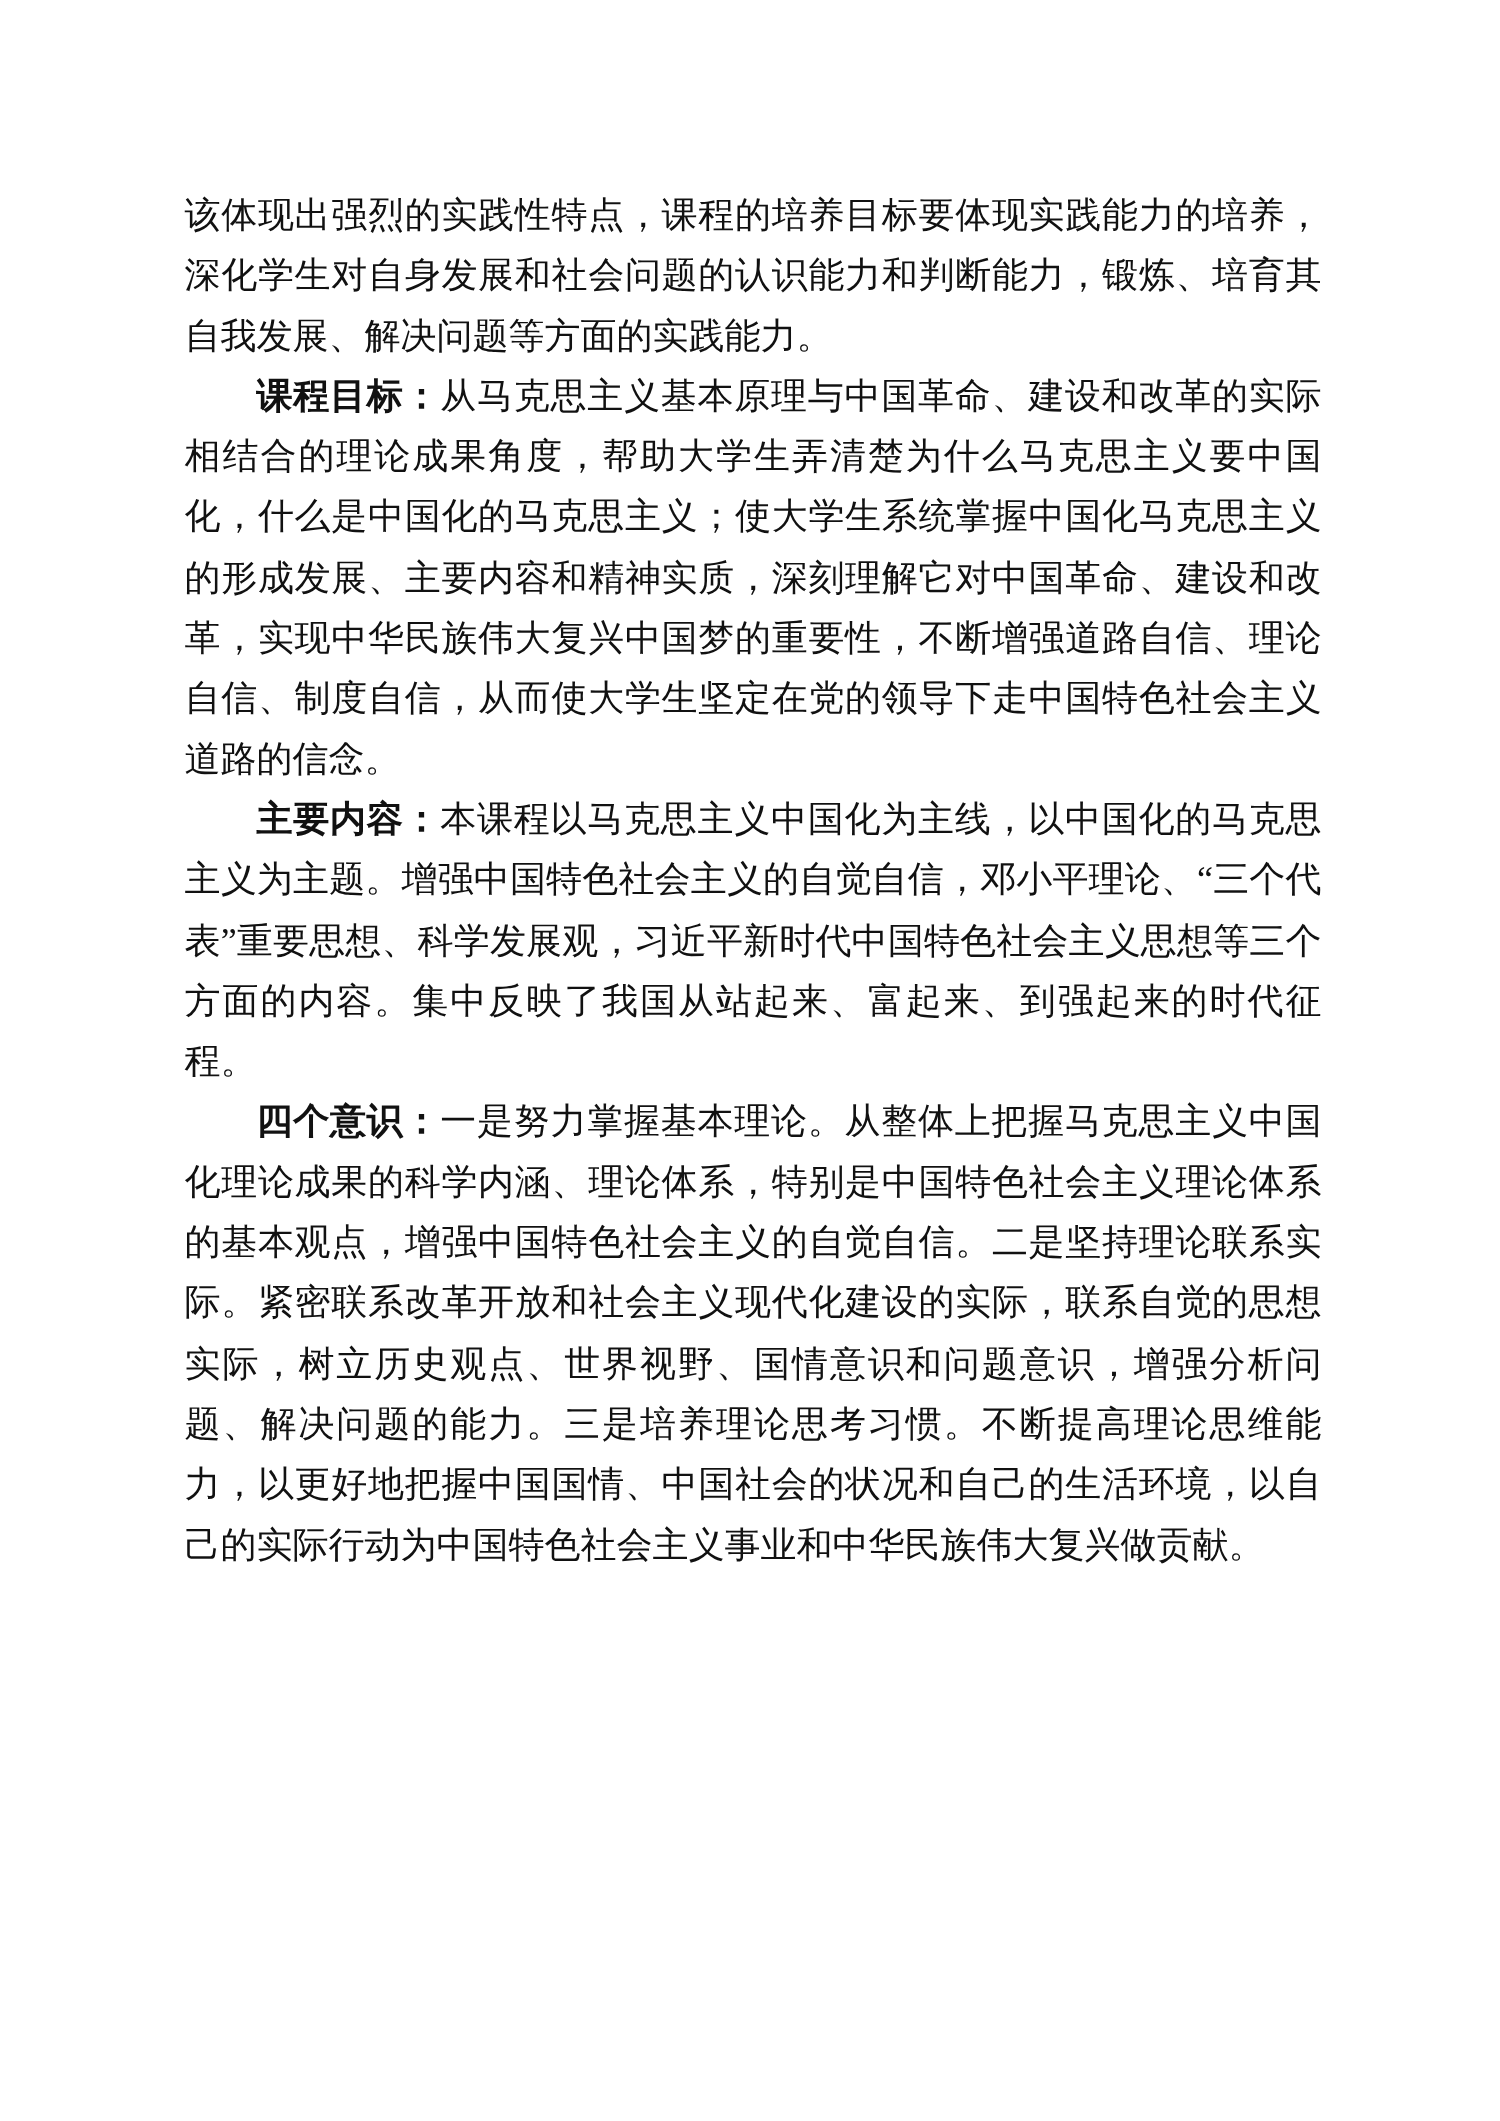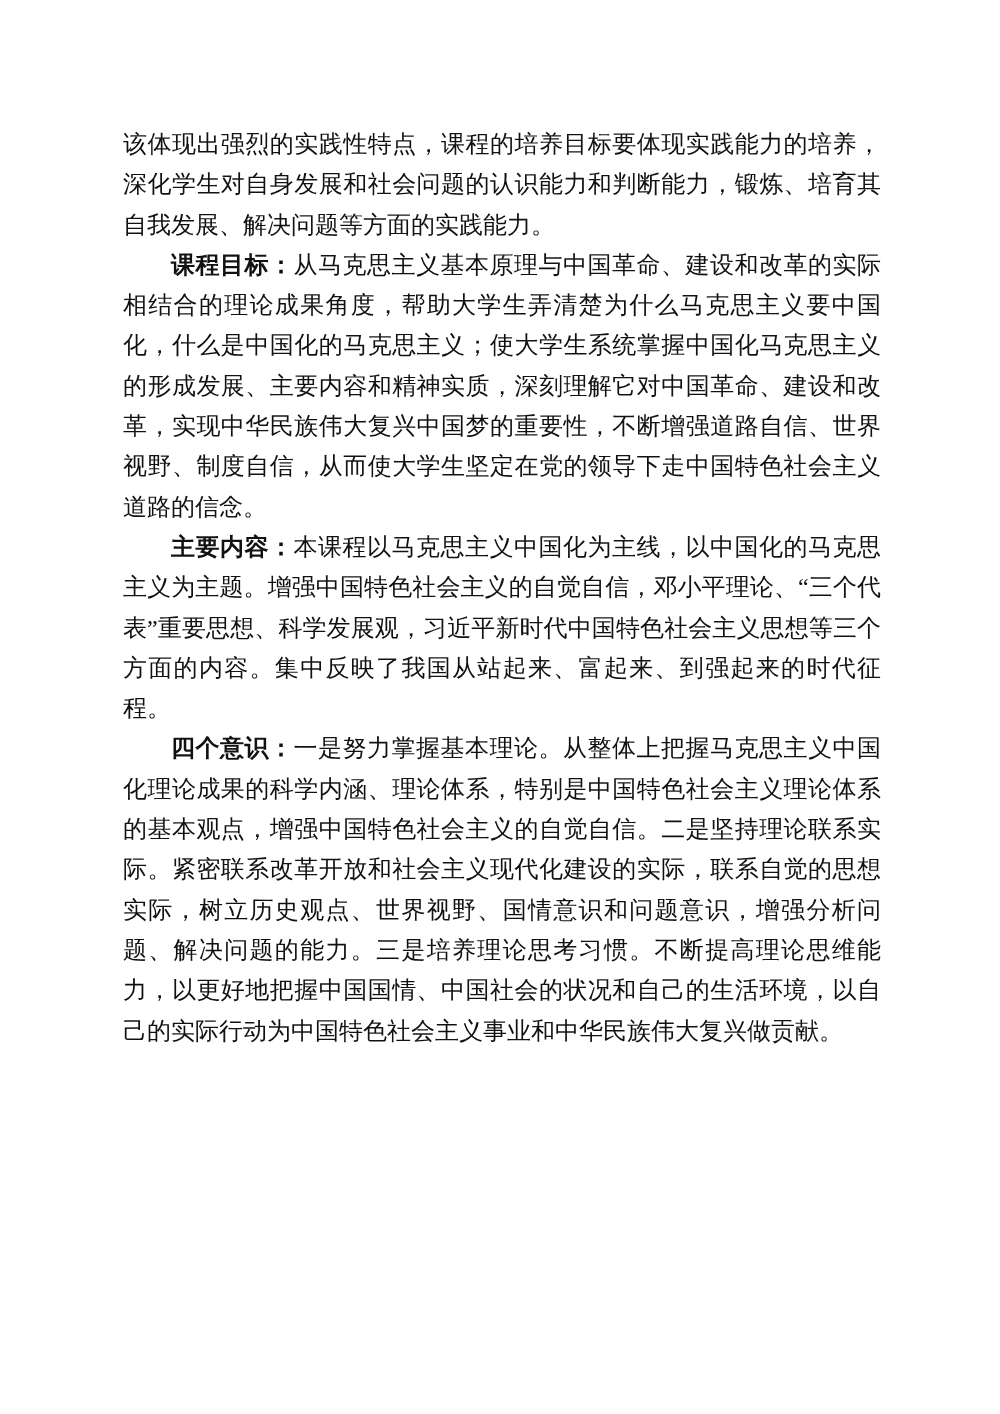--- a/index.html
+++ b/index.html
@@ -52,20 +52,20 @@
     color: #000000;
   }
 </style>
 </head>
 <body>
 
 <div class="page">
 
   <div class="content">
       <p class="para"><span>该体现出强烈的实践性特点，课程的培养目标要体现实践能力的培养，深化学生对自身发展和社会问题的认识能力和判断能力，锻炼、培育其自我发展、解决问题等方面的实践能力。</span></p>
-      <p class="para indent"><span class="label">课程目标：</span><span>从马克思主义基本原理与中国革命、建设和改革的实际相结合的理论成果角度，帮助大学生弄清楚为什么马克思主义要中国化，什么是中国化的马克思主义；使大学生系统掌握中国化马克思主义的形成发展、主要内容和精神实质，深刻理解它对中国革命、建设和改革，实现中华民族伟大复兴中国梦的重要性，不断增强道路自信、世界视野、制度自信，从而使大学生坚定在党的领导下走中国特色社会主义道路的信念。</span></p>
+      <p class="para indent"><span class="label">课程目标：</span><span>从马克思主义基本原理与中国革命、建设和改革的实际相结合的理论成果角度，帮助大学生弄清楚为什么马克思主义要中国化，什么是中国化的马克思主义；使大学生系统掌握中国化马克思主义的形成发展、主要内容和精神实质，深刻理解它对中国革命、建设和改革，实现中华民族伟大复兴中国梦的重要性，不断增强道路自信、理论自信、制度自信，从而使大学生坚定在党的领导下走中国特色社会主义道路的信念。</span></p>
       <p class="para indent"><span class="label">主要内容：</span><span>本课程以马克思主义中国化为主线，以中国化的马克思主义为主题。增强中国特色社会主义的自觉自信，邓小平理论、“三个代表”重要思想、科学发展观，习近平新时代中国特色社会主义思想等三个方面的内容。集中反映了我国从站起来、富起来、到强起来的时代征程。</span></p>
       <p class="para indent"><span class="label">四个意识：</span><span>一是努力掌握基本理论。从整体上把握马克思主义中国化理论成果的科学内涵、理论体系，特别是中国特色社会主义理论体系的基本观点，增强中国特色社会主义的自觉自信。二是坚持理论联系实际。紧密联系改革开放和社会主义现代化建设的实际，联系自觉的思想实际，树立历史观点、世界视野、国情意识和问题意识，增强分析问题、解决问题的能力。三是培养理论思考习惯。不断提高理论思维能力，以更好地把握中国国情、中国社会的状况和自己的生活环境，以自己的实际行动为中国特色社会主义事业和中华民族伟大复兴做贡献。</span></p>
     </div>
 
   <div class="footer"><span class="dash">–</span><span>  </span><span class="num">108</span><span>  </span><span class="dash">–</span></div>
 
 </div>
 
 </body></html>

